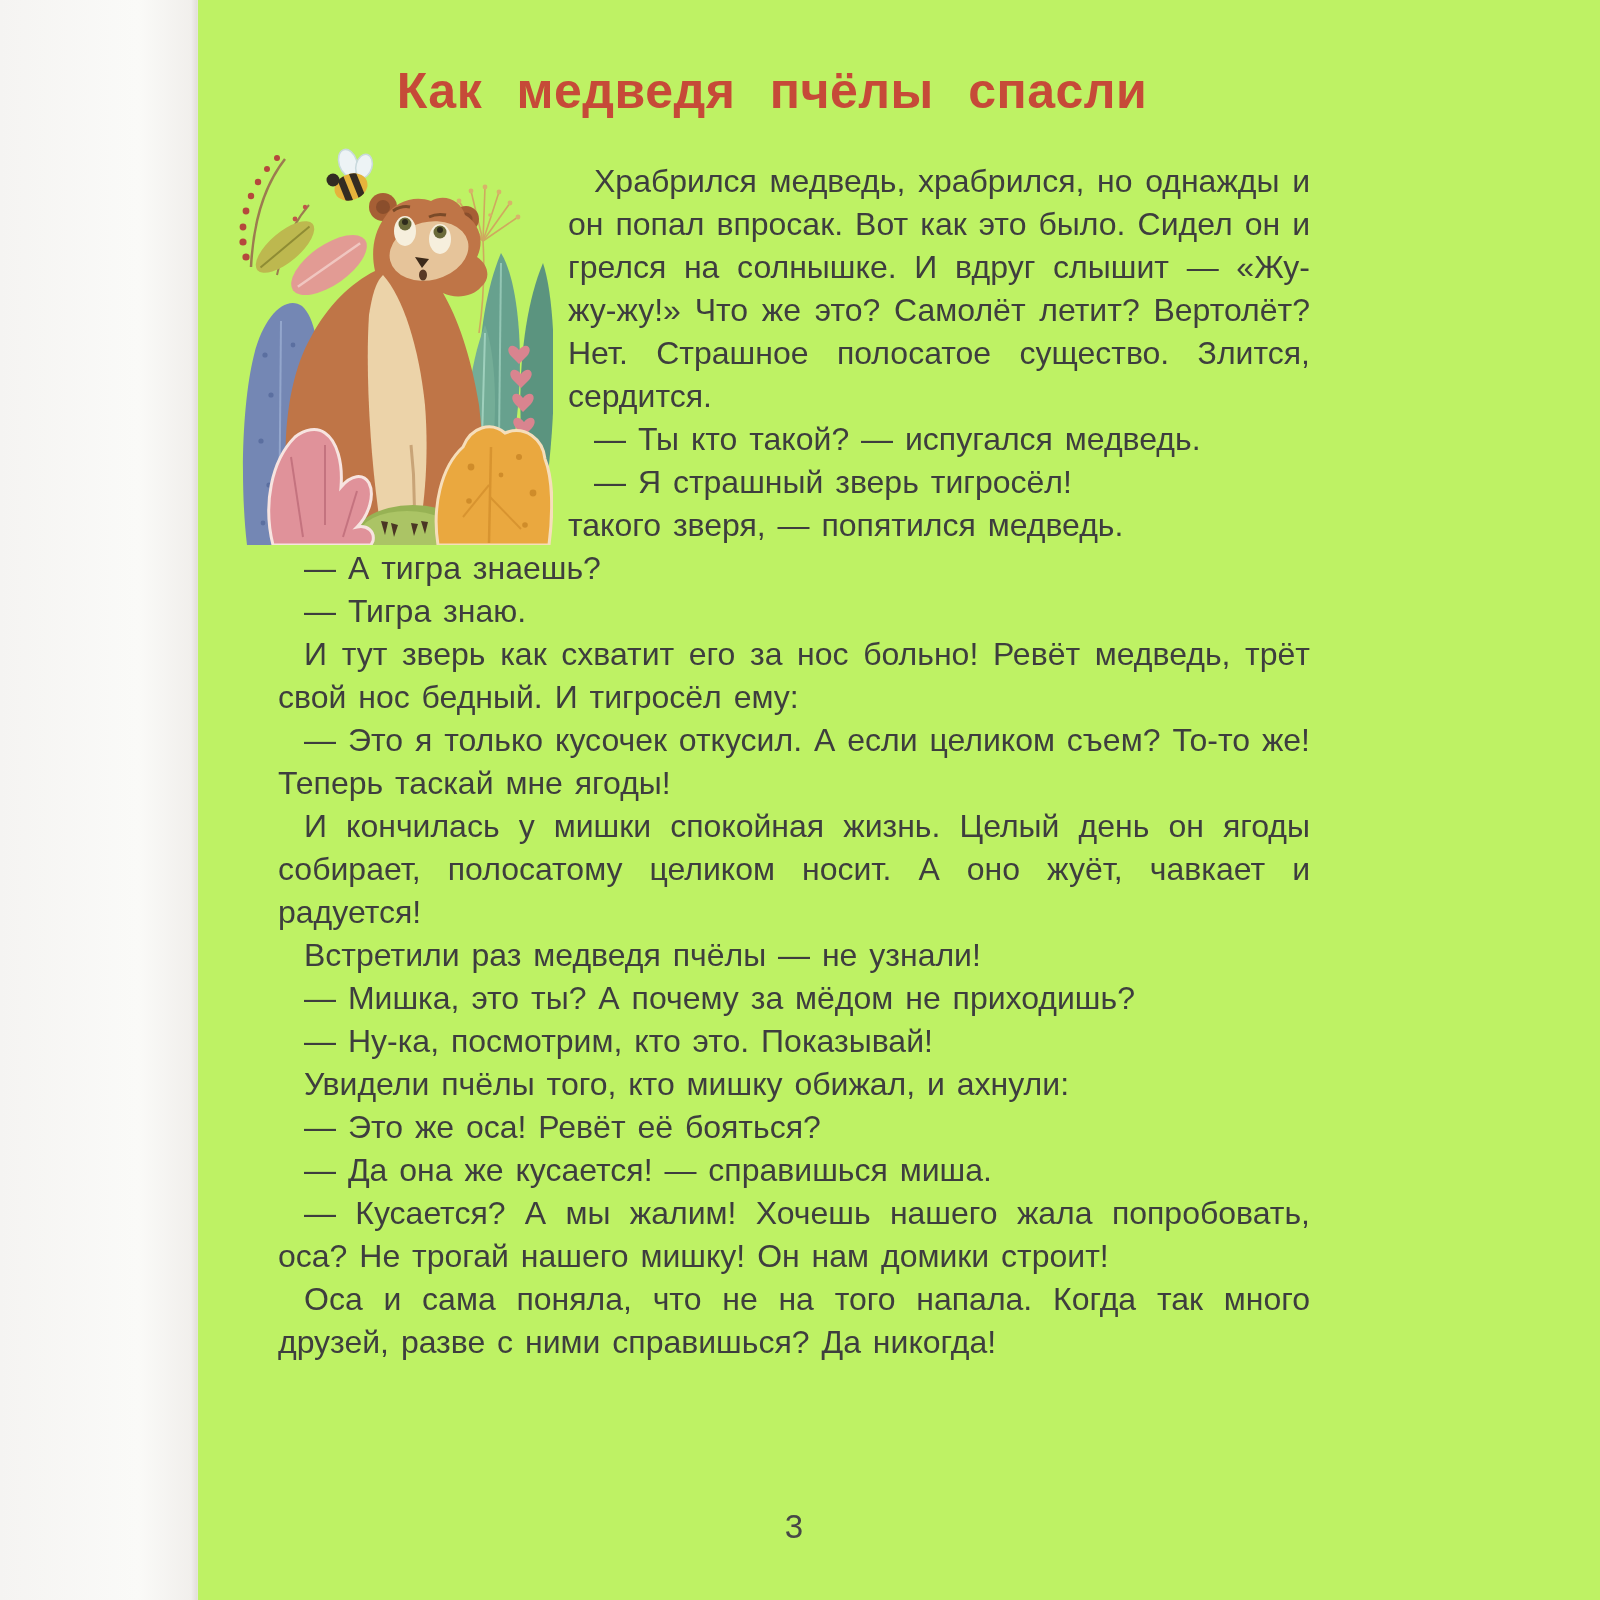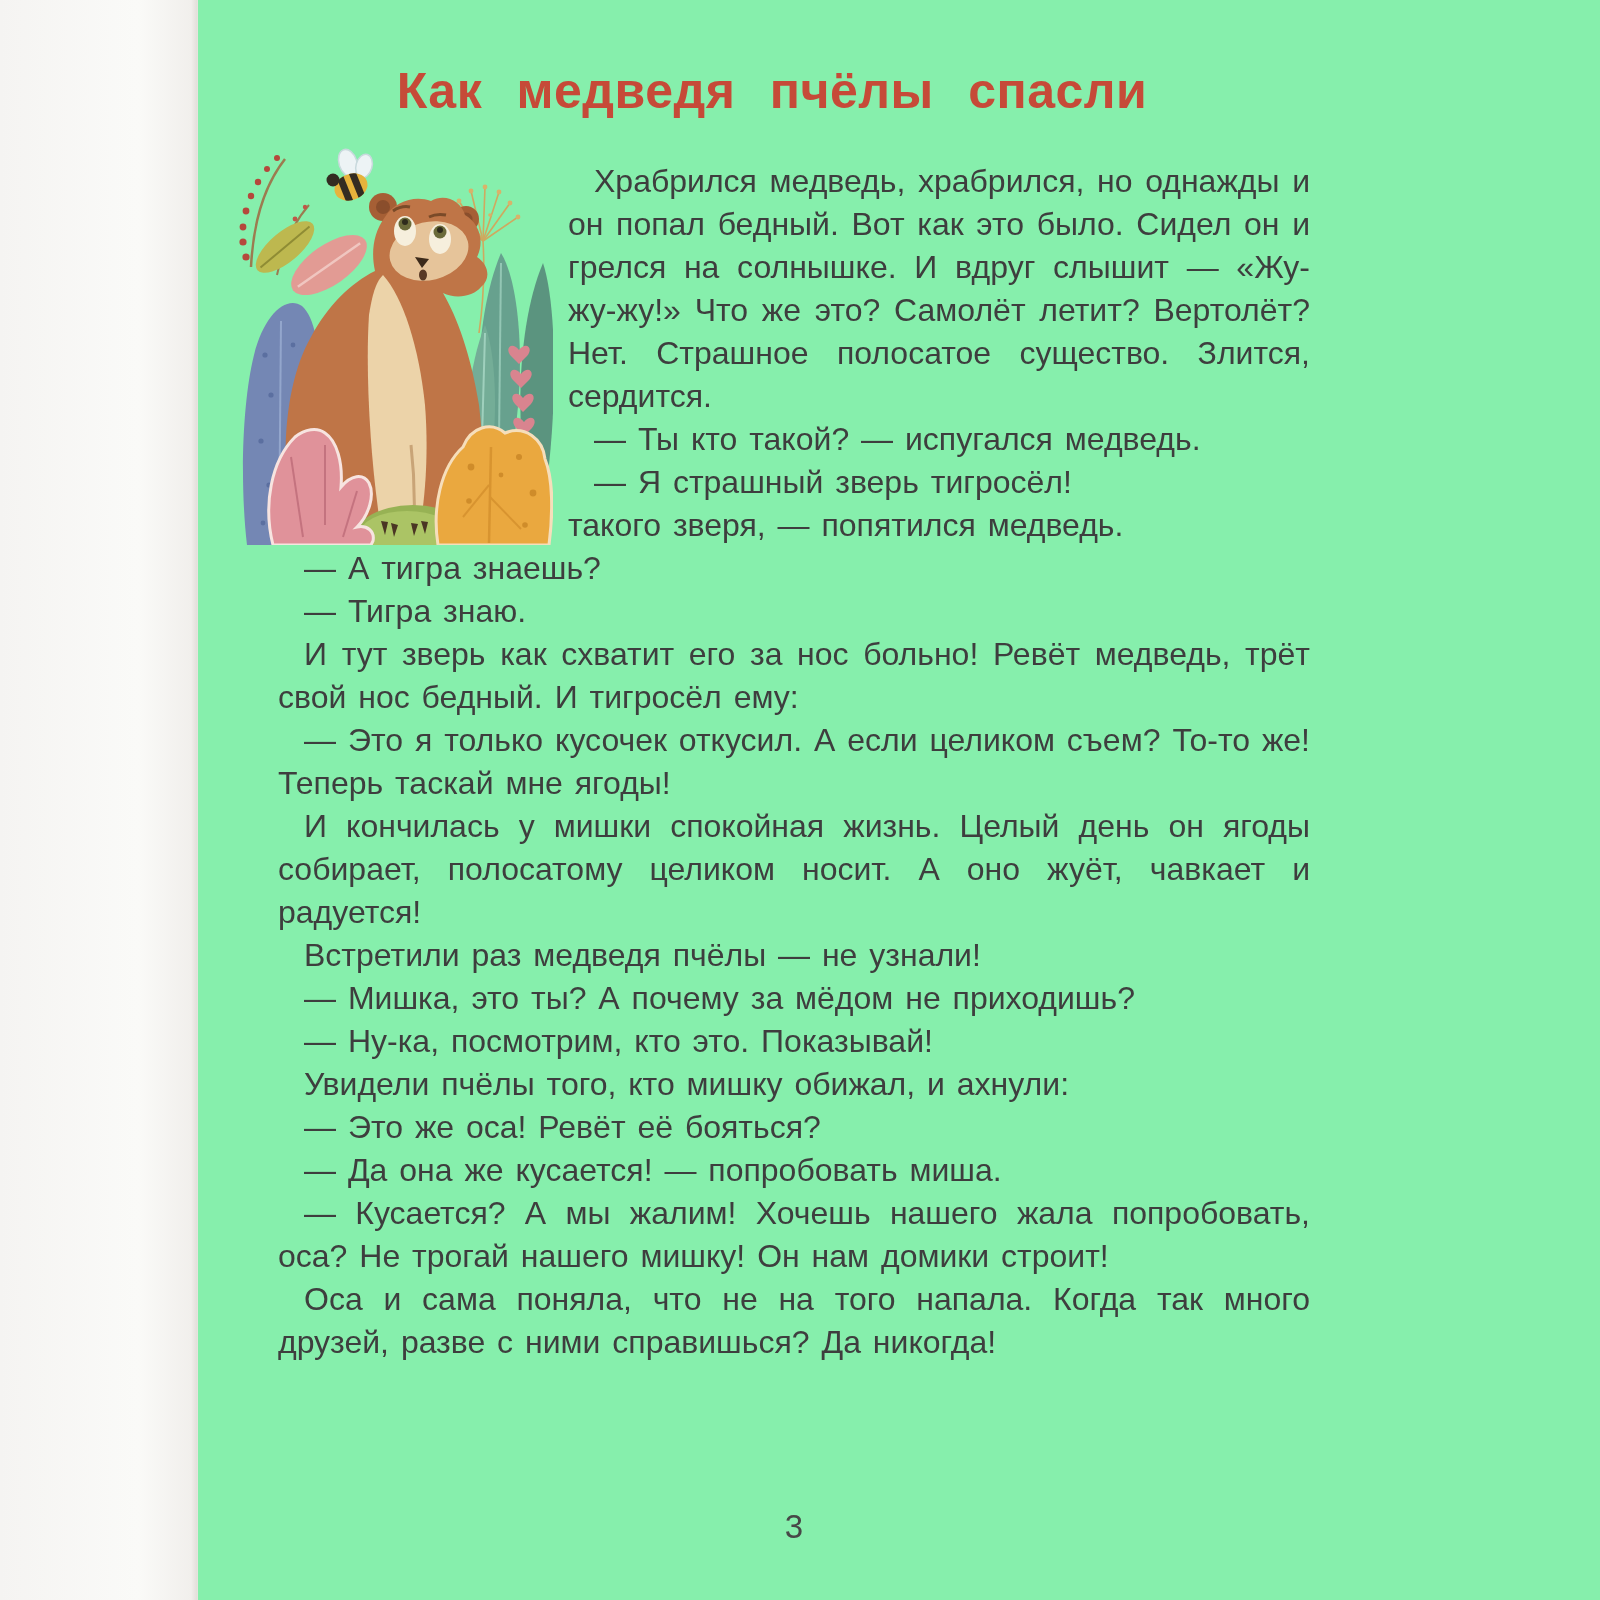--- a/index.html
+++ b/index.html
@@ -1,21 +1,21 @@
 <!DOCTYPE html>
 <html lang="ru"><head>
 <meta charset="utf-8">
 <style>
   html,body{margin:0;padding:0;}
   body{
     width:1600px;height:1600px;position:relative;overflow:hidden;
     background:#ffffff;
     font-family:"Liberation Sans","DejaVu Sans",sans-serif;
   }
-  .page{position:absolute;inset:0;background:#86efac;}
+  .page{position:absolute;inset:0;background:#bef264;}
   
   .scan-strip{
     position:absolute;left:0;top:0;width:197px;height:1600px;
     background:linear-gradient(to right,#f5f4f2 0%,#fafaf8 70%,#f1efec 97%,#e2dfda 100%);
     border-right:1px solid #e6e3de;
   }
   .content{
     position:absolute;left:278px;top:0;width:1032px;
   }
   h1.title{
@@ -222,34 +222,34 @@
             <ellipse cx="118" cy="42" rx="17" ry="13" fill="#e6b33c"></ellipse>
             <g clip-path="url(#beeClip)" fill="#332c22">
               <rect x="108" y="27" width="7" height="30"></rect>
               <rect x="121" y="27" width="7" height="30"></rect>
             </g>
           </g>
           <circle cx="100" cy="35" r="6.5" fill="#332c22"></circle>
         </g>
       </svg>
 
-      <p>Храбрился медведь, храбрился, но однажды и он попал бедный. Вот как это было. Сидел он и грелся на солнышке. И вдруг слышит — «Жу-жу-жу!» Что же это? Самолёт летит? Вертолёт? Нет. Страшное полосатое существо. Злится, сердится.</p>
+      <p>Храбрился медведь, храбрился, но однажды и он попал впросак. Вот как это было. Сидел он и грелся на солнышке. И вдруг слышит — «Жу-жу-жу!» Что же это? Самолёт летит? Вертолёт? Нет. Страшное полосатое существо. Злится, сердится.</p>
       <p>— Ты кто такой? — испугался медведь.</p>
       <p>— Я страшный зверь тигросёл!</p>
       <p class="cont">такого зверя, — попятился медведь.</p>
       <p>— А тигра знаешь?</p>
       <p>— Тигра знаю.</p>
       <p>И тут зверь как схватит его за нос больно! Ревёт медведь, трёт свой нос бедный. И тигросёл ему:</p>
       <p>— Это я только кусочек откусил. А если целиком съем? То-то же! Теперь таскай мне ягоды!</p>
       <p>И кончилась у мишки спокойная жизнь. Целый день он ягоды собирает, полосатому целиком носит. А оно жуёт, чавкает и радуется!</p>
       <p>Встретили раз медведя пчёлы — не узнали!</p>
       <p>— Мишка, это ты? А почему за мёдом не приходишь?</p>
       <p>— Ну-ка, посмотрим, кто это. Показывай!</p>
       <p>Увидели пчёлы того, кто мишку обижал, и ахнули:</p>
       <p>— Это же оса! Ревёт её бояться?</p>
-      <p>— Да она же кусается! — попробовать миша.</p>
+      <p>— Да она же кусается! — справишься миша.</p>
       <p>— Кусается? А мы жалим! Хочешь нашего жала попробовать, оса? Не трогай нашего мишку! Он нам домики строит!</p>
       <p>Оса и сама поняла, что не на того напала. Когда так много друзей, разве с ними справишься? Да никогда!</p>
     </article>
   </div>
 
   <div class="page-number">3</div>
 </div>
 
 </body></html>

